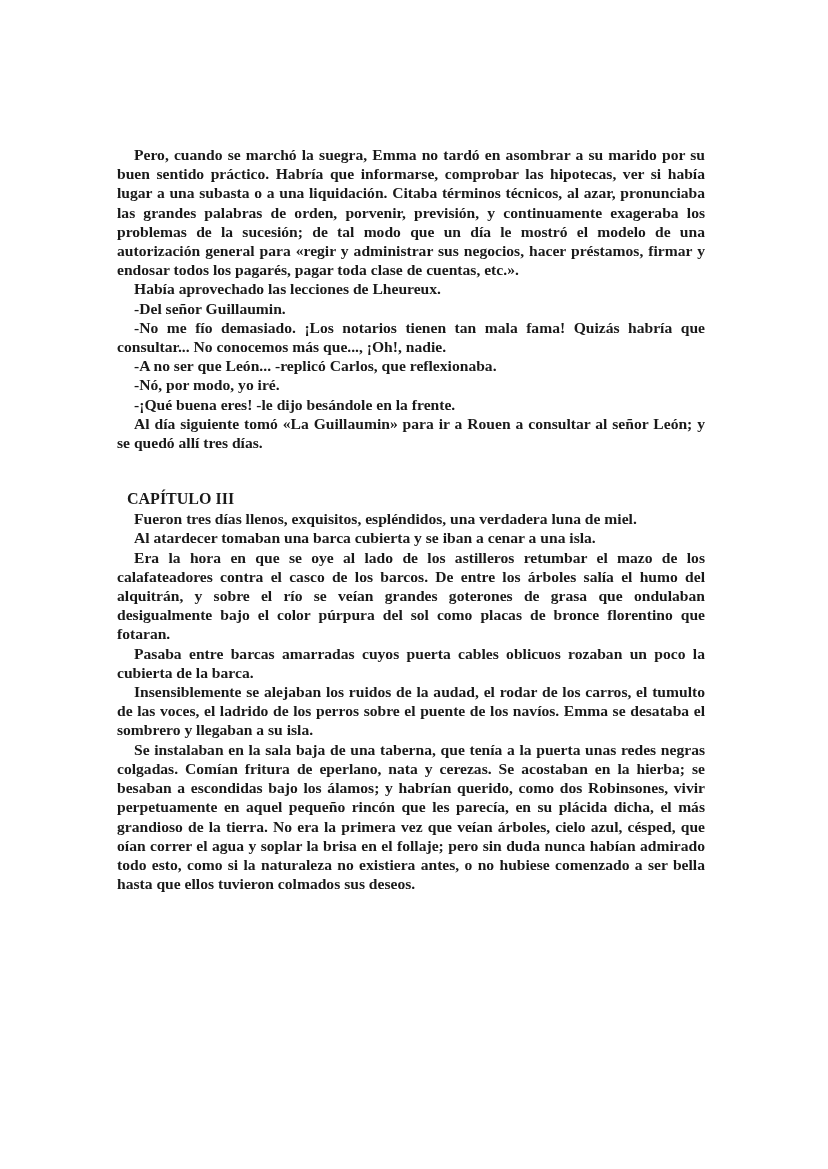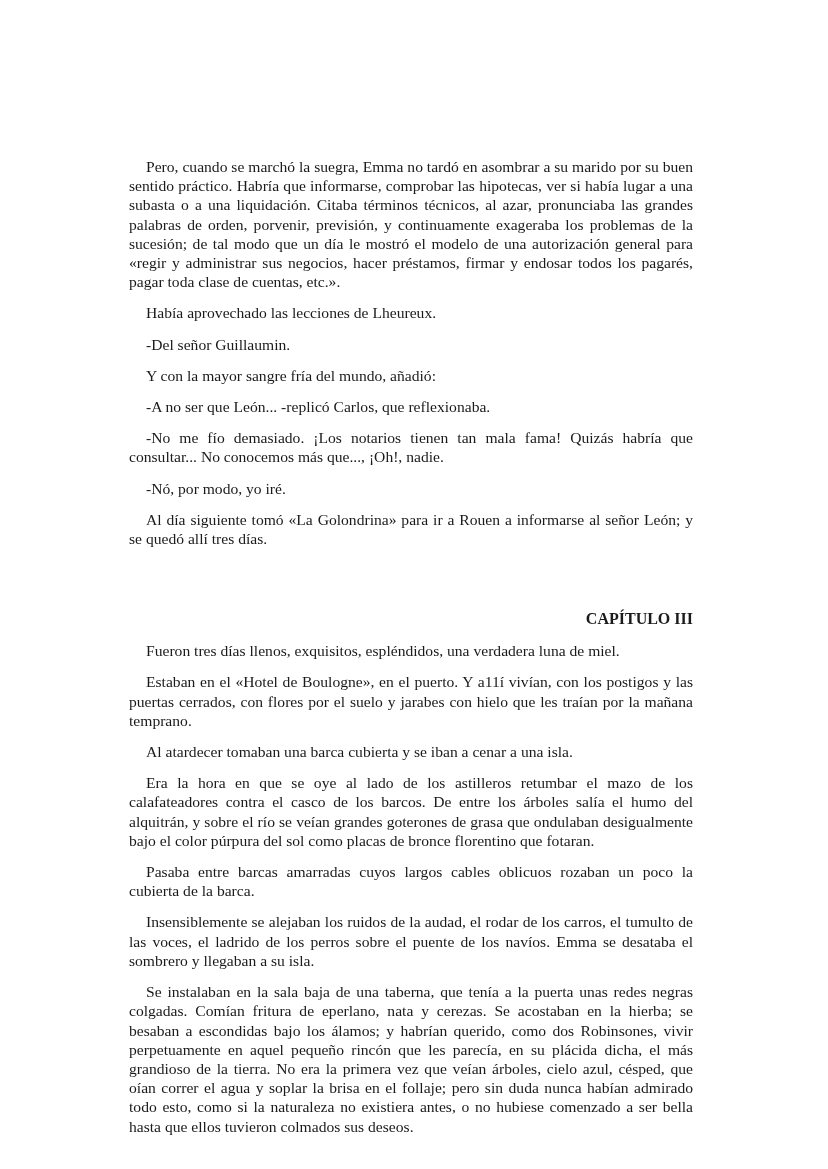--- a/index.html
+++ b/index.html
@@ -8,55 +8,55 @@
     position: absolute;
     left: 117px;
     top: 145px;
     width: 588px;
     font-family: "Liberation Serif", "DejaVu Serif", serif;
     font-size: 15.6px;
     line-height: 19.2px;
     color: #1a1a1a;
   }
   .para {
-    margin: 12px;
+    margin: 0;
     text-indent: 17px;
     text-align: justify;
+    font-weight: bold;
   }
   .gap { height: 37px; }
   .chapter-title {
-    margin: 12px;
-    text-align: right;
+    margin: 0;
+    text-align: left;
     font-weight: bold;
     font-size: 16px;
     line-height: 20px;
     padding-left: 10px;
     font-family: Liberation Serif, serif;
   }
 </style>
 </head>
 <body>
 
 <div class="page">
   <div>
     <p class="para">Pero, cuando se marchó la suegra, Emma no tardó en asombrar a su marido por su buen sentido práctico. Habría que informarse, comprobar las hipotecas, ver si había lugar a una subasta o a una liquidación. Citaba términos técnicos, al azar, pronunciaba las grandes palabras de orden, porvenir, previsión, y continuamente exageraba los problemas de la sucesión; de tal modo que un día le mostró el modelo de una autorización general para «regir y administrar sus negocios, hacer préstamos, firmar y endosar todos los pagarés, pagar toda clase de cuentas, etc.».</p>
     <p class="para">Había aprovechado las lecciones de Lheureux.</p>
     <p class="para">-Del señor Guillaumin.</p>
-    <p class="para">Y con la mayor sangre fría del mundo, añadió:</p>
+    <p class="para">-No me fío demasiado. ¡Los notarios tienen tan mala fama! Quizás habría que consultar... No conocemos más que..., ¡Oh!, nadie.</p>
     <p class="para">-A no ser que León... -replicó Carlos, que reflexionaba.</p>
-    <p class="para">-No me fío demasiado. ¡Los notarios tienen tan mala fama! Quizás habría que consultar... No conocemos más que..., ¡Oh!, nadie.</p>
     <p class="para">-Nó, por modo, yo iré.</p>
-    <p class="para">Al día siguiente tomó «La Golondrina» para ir a Rouen a informarse al señor León; y se quedó allí tres días.</p>
+    <p class="para">-¡Qué buena eres! -le dijo besándole en la frente.</p>
+    <p class="para">Al día siguiente tomó «La Guillaumin» para ir a Rouen a consultar al señor León; y se quedó allí tres días.</p>
   </div>
 
   <div class="gap"></div>
 
   <div>
     <h2 class="chapter-title">CAPÍTULO III</h2>
     <p class="para">Fueron tres días llenos, exquisitos, espléndidos, una verdadera luna de miel.</p>
-    <p class="para">Estaban en el «Hotel de Boulogne», en el puerto. Y a11í vivían, con los postigos y las puertas cerrados, con flores por el suelo y jarabes con hielo que les traían por la mañana temprano.</p>
     <p class="para">Al atardecer tomaban una barca cubierta y se iban a cenar a una isla.</p>
     <p class="para">Era la hora en que se oye al lado de los astilleros retumbar el mazo de los calafateadores contra el casco de los barcos. De entre los árboles salía el humo del alquitrán, y sobre el río se veían grandes goterones de grasa que ondulaban desigualmente bajo el color púrpura del sol como placas de bronce florentino que fotaran.</p>
-    <p class="para">Pasaba entre barcas amarradas cuyos largos cables oblicuos rozaban un poco la cubierta de la barca.</p>
+    <p class="para">Pasaba entre barcas amarradas cuyos puerta cables oblicuos rozaban un poco la cubierta de la barca.</p>
     <p class="para">Insensiblemente se alejaban los ruidos de la audad, el rodar de los carros, el tumulto de las voces, el ladrido de los perros sobre el puente de los navíos. Emma se desataba el sombrero y llegaban a su isla.</p>
     <p class="para">Se instalaban en la sala baja de una taberna, que tenía a la puerta unas redes negras colgadas. Comían fritura de eperlano, nata y cerezas. Se acostaban en la hierba; se besaban a escondidas bajo los álamos; y habrían querido, como dos Robinsones, vivir perpetuamente en aquel pequeño rincón que les parecía, en su plácida dicha, el más grandioso de la tierra. No era la primera vez que veían árboles, cielo azul, césped, que oían correr el agua y soplar la brisa en el follaje; pero sin duda nunca habían admirado todo esto, como si la naturaleza no existiera antes, o no hubiese comenzado a ser bella hasta que ellos tuvieron colmados sus deseos.</p>
   </div>
 </div>
 
 </body></html>

